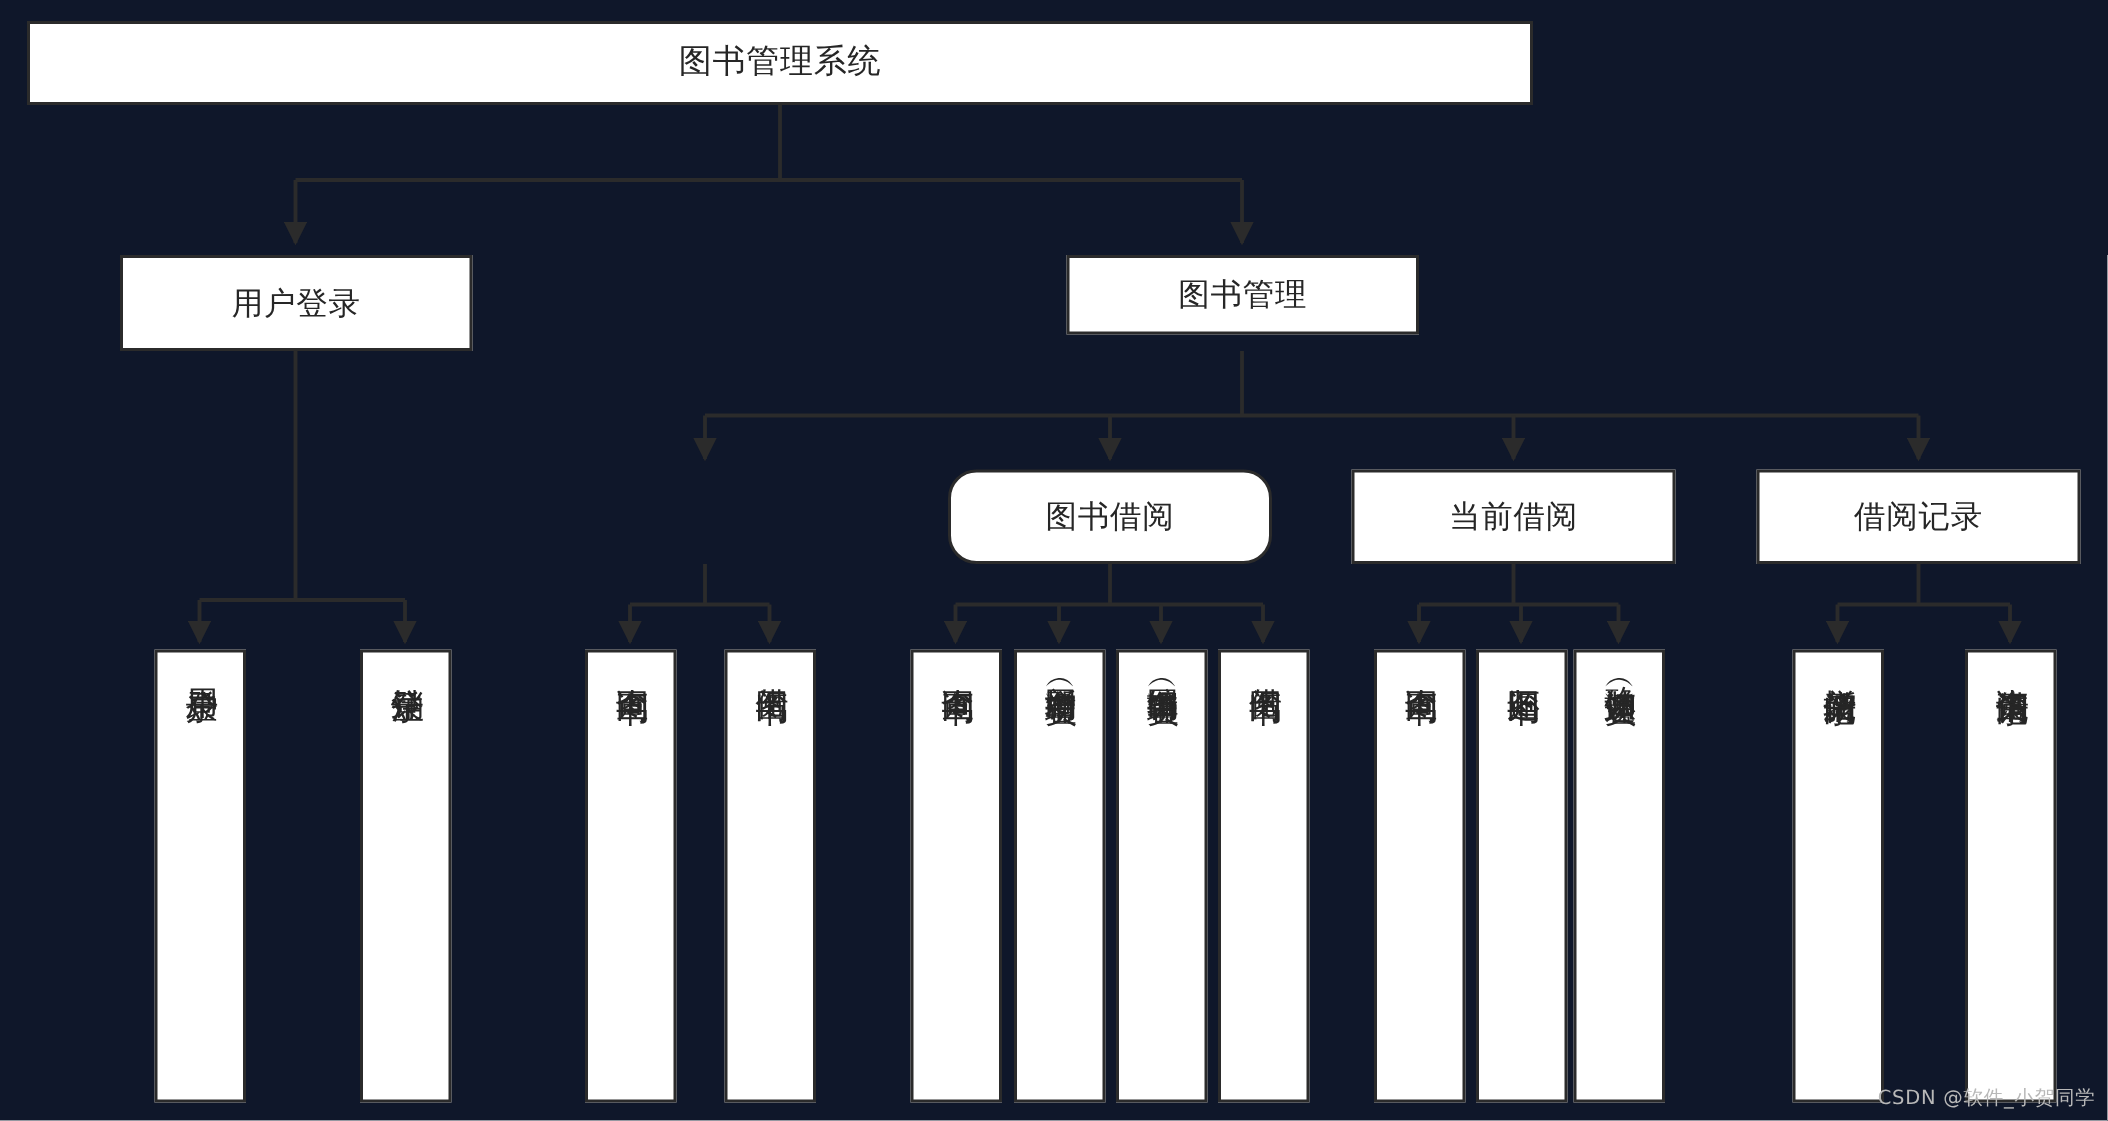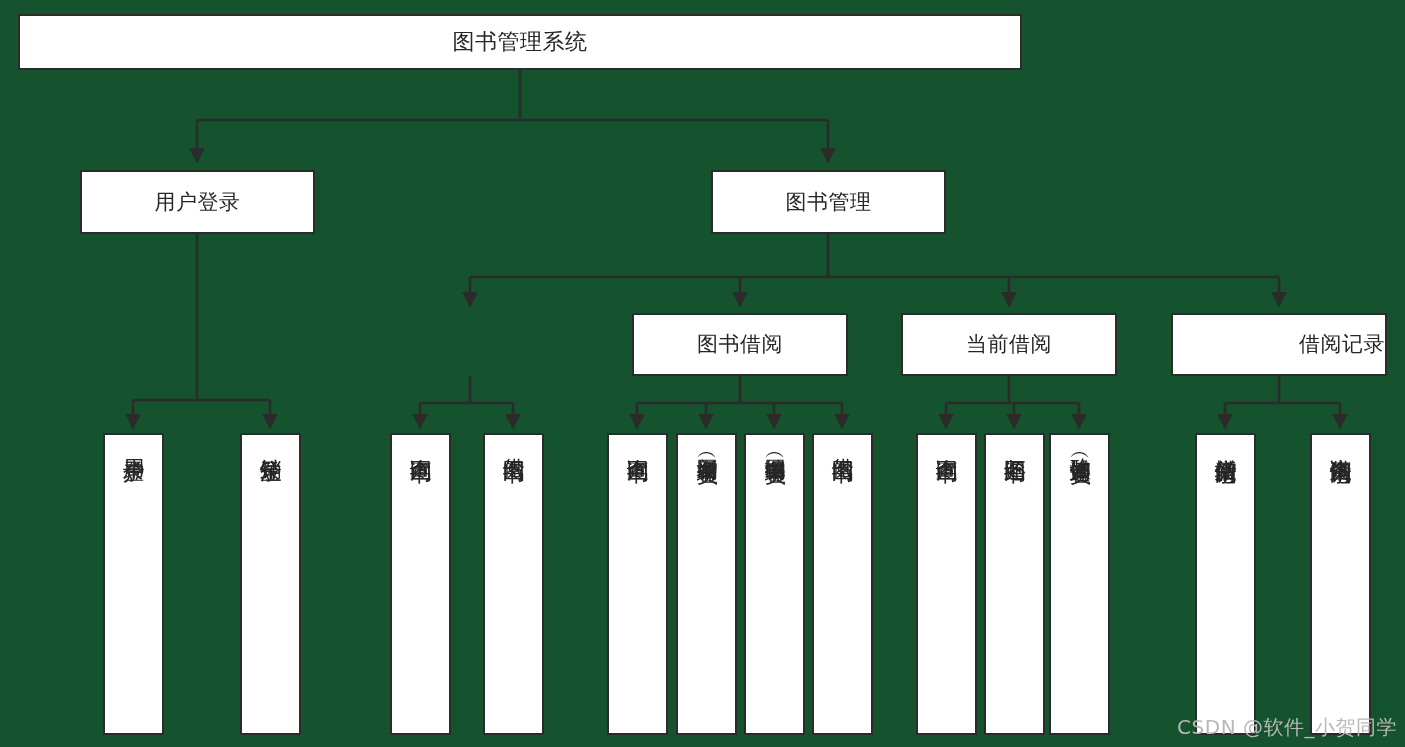--- a/index.html
+++ b/index.html
@@ -8,21 +8,21 @@
     padding: 0;
     background: #ffffff;
   }
   body {
     font-family: "DejaVu Sans", "Liberation Sans", sans-serif;
   }
   #diagram-canvas {
     position: relative;
     width: 1405px;
     height: 747px;
-    background: #14532d;
+    background: #0f172a;
     overflow: hidden;
   }
   #edge-layer {
     position: absolute;
     left: 0;
     top: 0;
     width: 1405px;
     height: 747px;
     pointer-events: none;
   }
@@ -64,21 +64,21 @@
     letter-spacing: 1px;
     white-space: nowrap;
   }
   .node.v.tall .label {
     font-size: 21px;
   }
   #watermark {
     position: absolute;
     right: 8px;
     bottom: 6px;
-    font-size: 20px;
+    font-size: 13px;
     color: #b8b8b8;
     letter-spacing: 0.5px;
     white-space: nowrap;
     user-select: none;
   }
 </style>
 </head>
 <body>
 
 <div id="diagram-canvas">
@@ -134,31 +134,31 @@
     </g>
   </svg>
 
   <div class="node h root" style="left:18px; top:14px; width:1004px; height:56px;">
     <span class="label">图书管理系统</span>
   </div>
 
   <div class="node h" style="left:80px; top:170px; width:235px; height:64px;">
     <span class="label">用户登录</span>
   </div>
-  <div class="node h" style="left:711px; top:170px; width:235px; height:64px;">
+  <div class="node h" style="left:711px; top:170px; width:235px; height:53px;">
     <span class="label">图书管理</span>
   </div>
 
-  <div class="node h" style="left:632px; top:313px; width:216px; height:63px;">
+  <div class="node h" style="left:632px; top:313px; width:216px; height:63px;border-radius:19px;">
     <span class="label">图书借阅</span>
   </div>
   <div class="node h" style="left:901px; top:313px; width:216px; height:63px;justify-content:center;">
     <span class="label">当前借阅</span>
   </div>
-  <div class="node h" style="left:1171px; top:313px; width:216px; height:63px;justify-content:flex-end;">
+  <div class="node h" style="left:1171px; top:313px; width:216px; height:63px;">
     <span class="label">借阅记录</span>
   </div>
 
   <div class="node v" style="left:103px; top:433px; width:61px; height:302px;">
     <span class="label">用户登录</span>
   </div>
   <div class="node v" style="left:240px; top:433px; width:61px; height:302px;">
     <span class="label">注销登录</span>
   </div>
 

